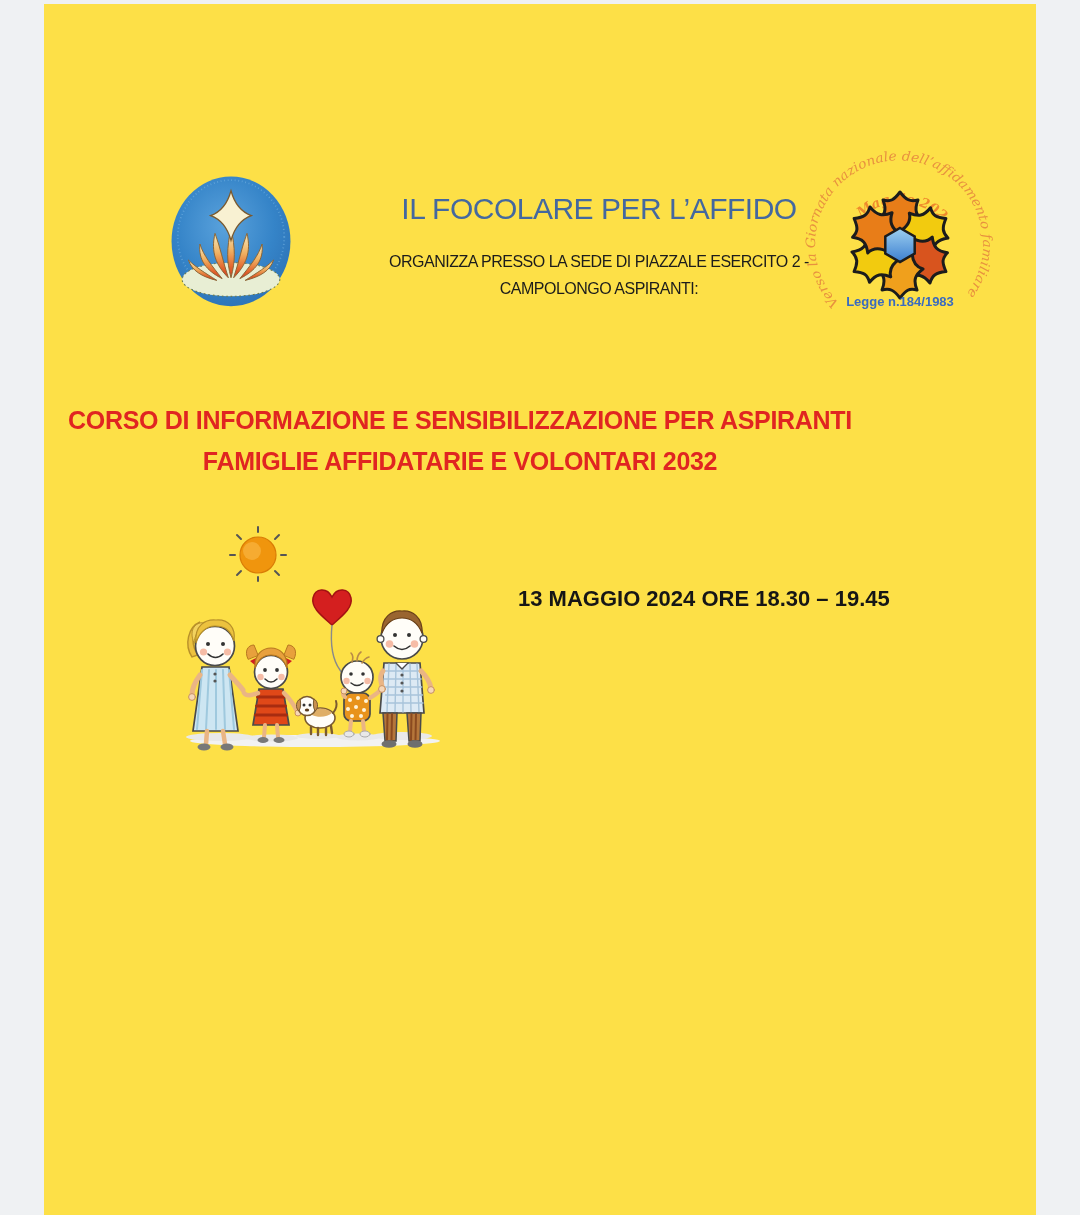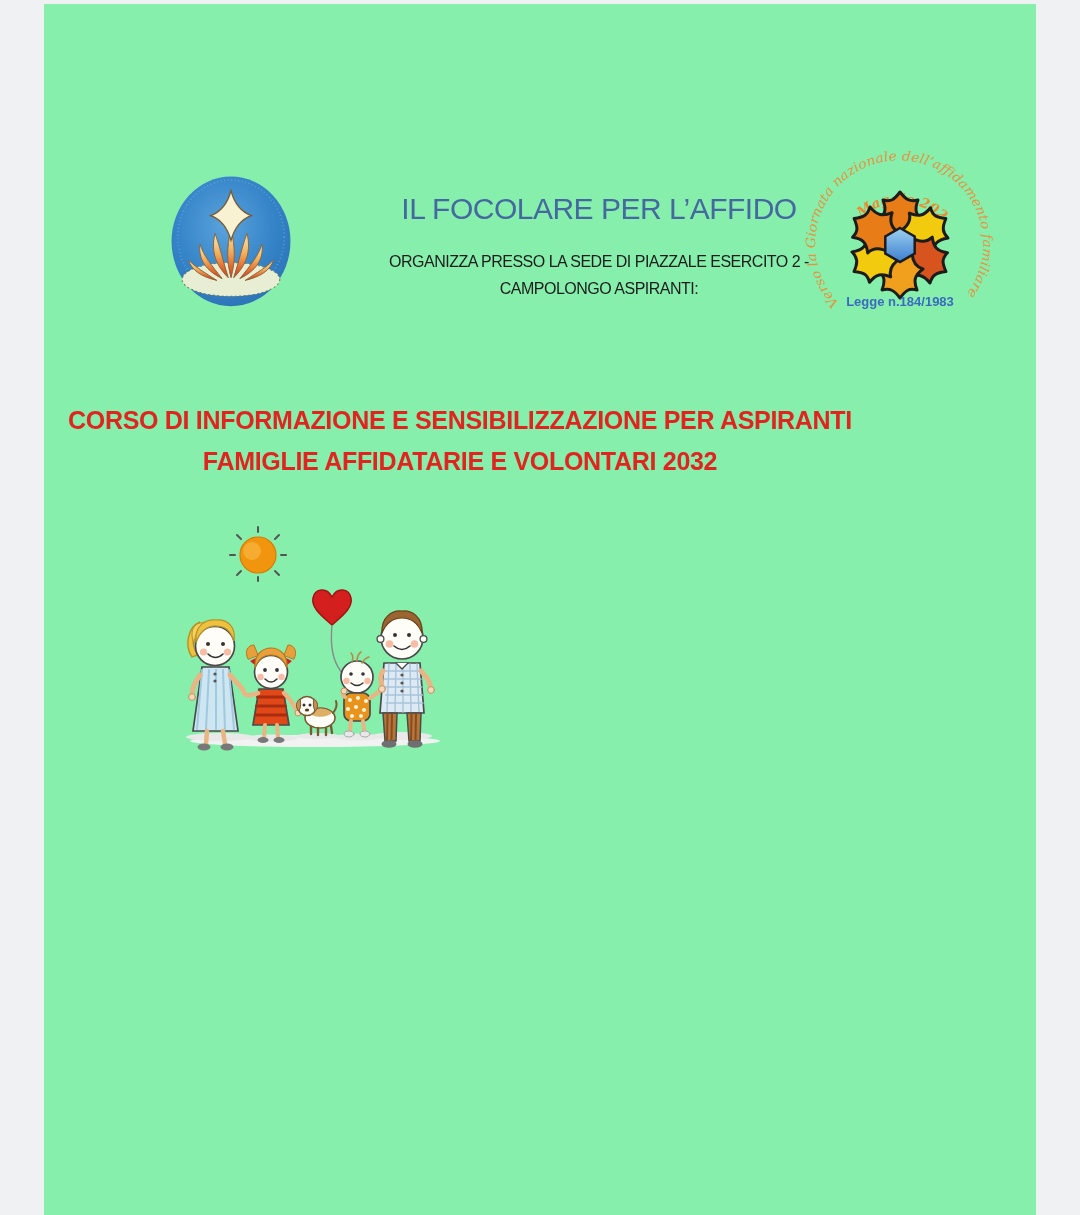--- a/index.html
+++ b/index.html
@@ -5,21 +5,21 @@
   html,body{margin:0;padding:0;}
   body{
     width:1080px;height:1215px;position:relative;
     background:#eff1f3;
     font-family:"Liberation Sans",sans-serif;
     color:#1d1d1d;
     overflow:hidden;
   }
   .page{
     position:absolute;left:44px;top:4px;width:992px;height:1211px;
-    background:#86efac;
+    background:#fde047;
   }
   .abs{position:absolute;}
   
   .logo-left{left:116px;top:164px;width:142px;height:152px;}
   .title-block{left:290px;top:188px;width:530px;text-align:center;}
   .org-title{
     font-size:30px;font-weight:400;letter-spacing:-0.5px;
     color:#44689f;white-space:nowrap;
   }
   .org-subtitle{
@@ -288,16 +288,17 @@
         <line x1="212" y1="189" x2="211.5" y2="215"></line>
         <line x1="231.5" y1="189" x2="231" y2="215"></line>
         <line x1="236" y1="189" x2="235.5" y2="215"></line>
       </g>
       <ellipse cx="209" cy="219" rx="7.5" ry="3.8" fill="#6f6f6f"></ellipse>
       <ellipse cx="235" cy="219" rx="7.5" ry="3.8" fill="#6f6f6f"></ellipse>
     </g>
   </svg>
 
   <div class="abs schedule">
+    <div class="line">13 MAGGIO 2024 ORE 18.30 – 19.45</div>
   </div>
 
 
 </div>
 
 </body></html>

